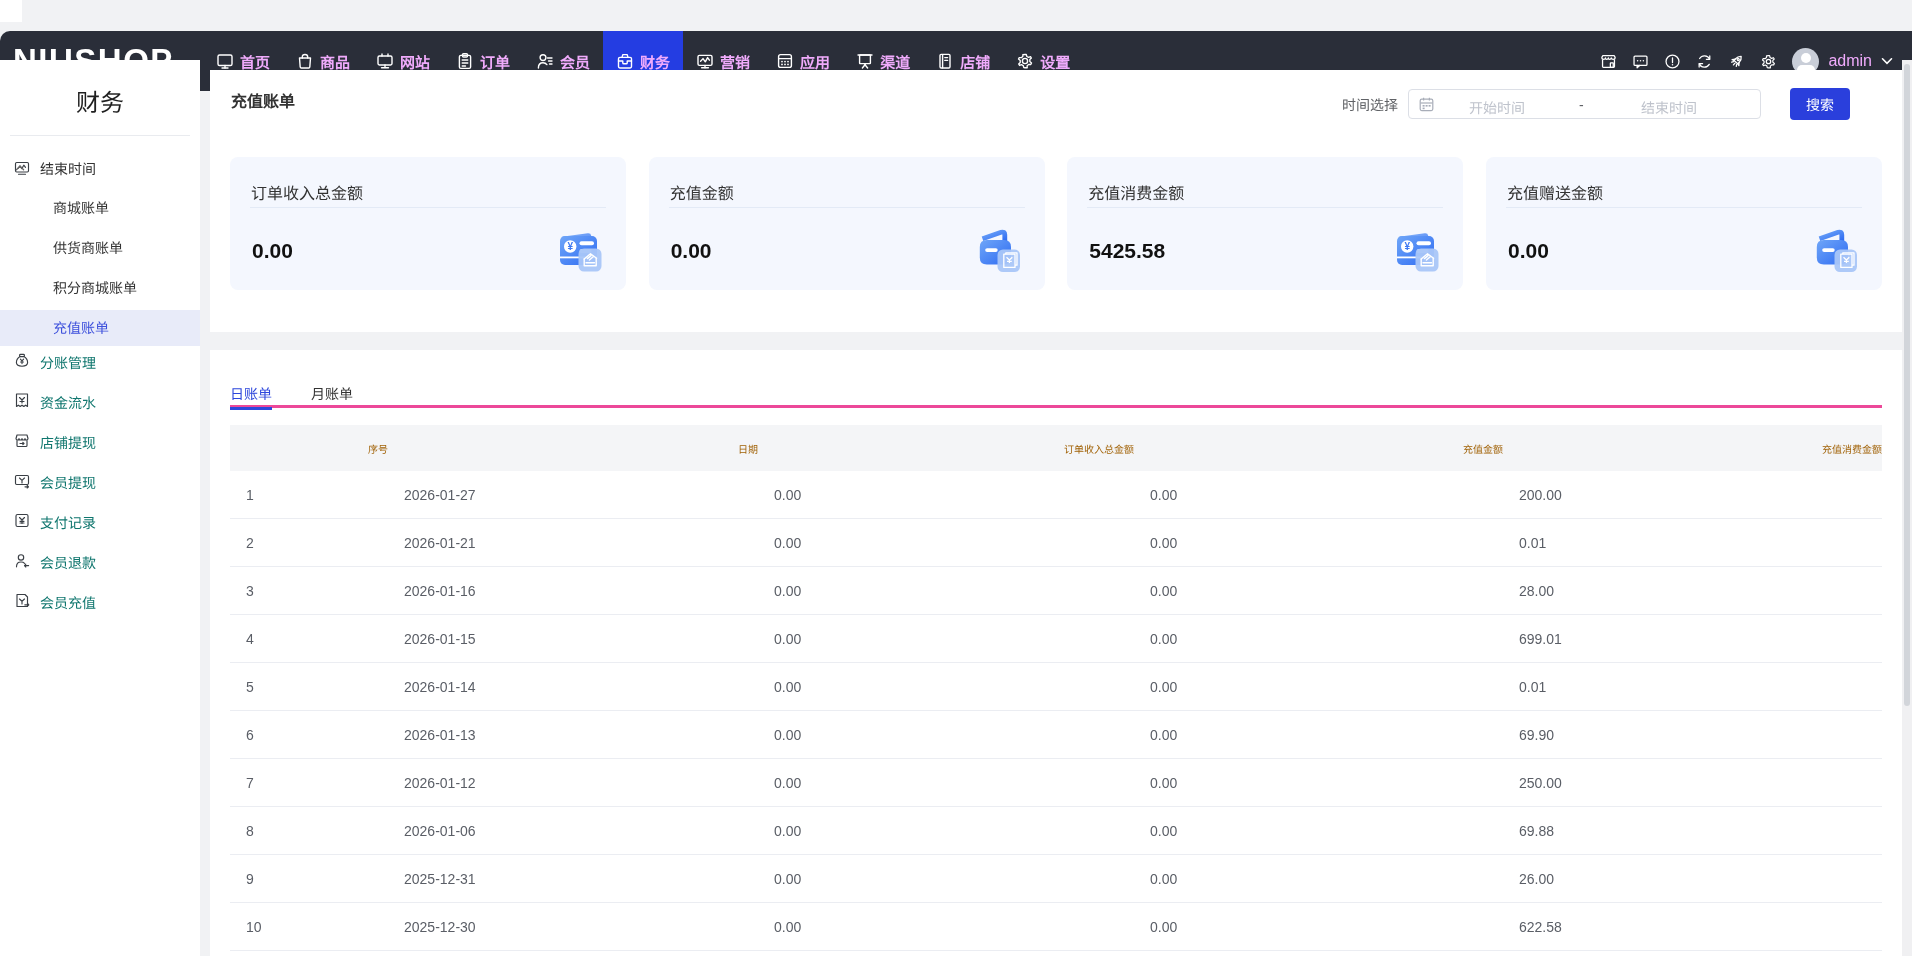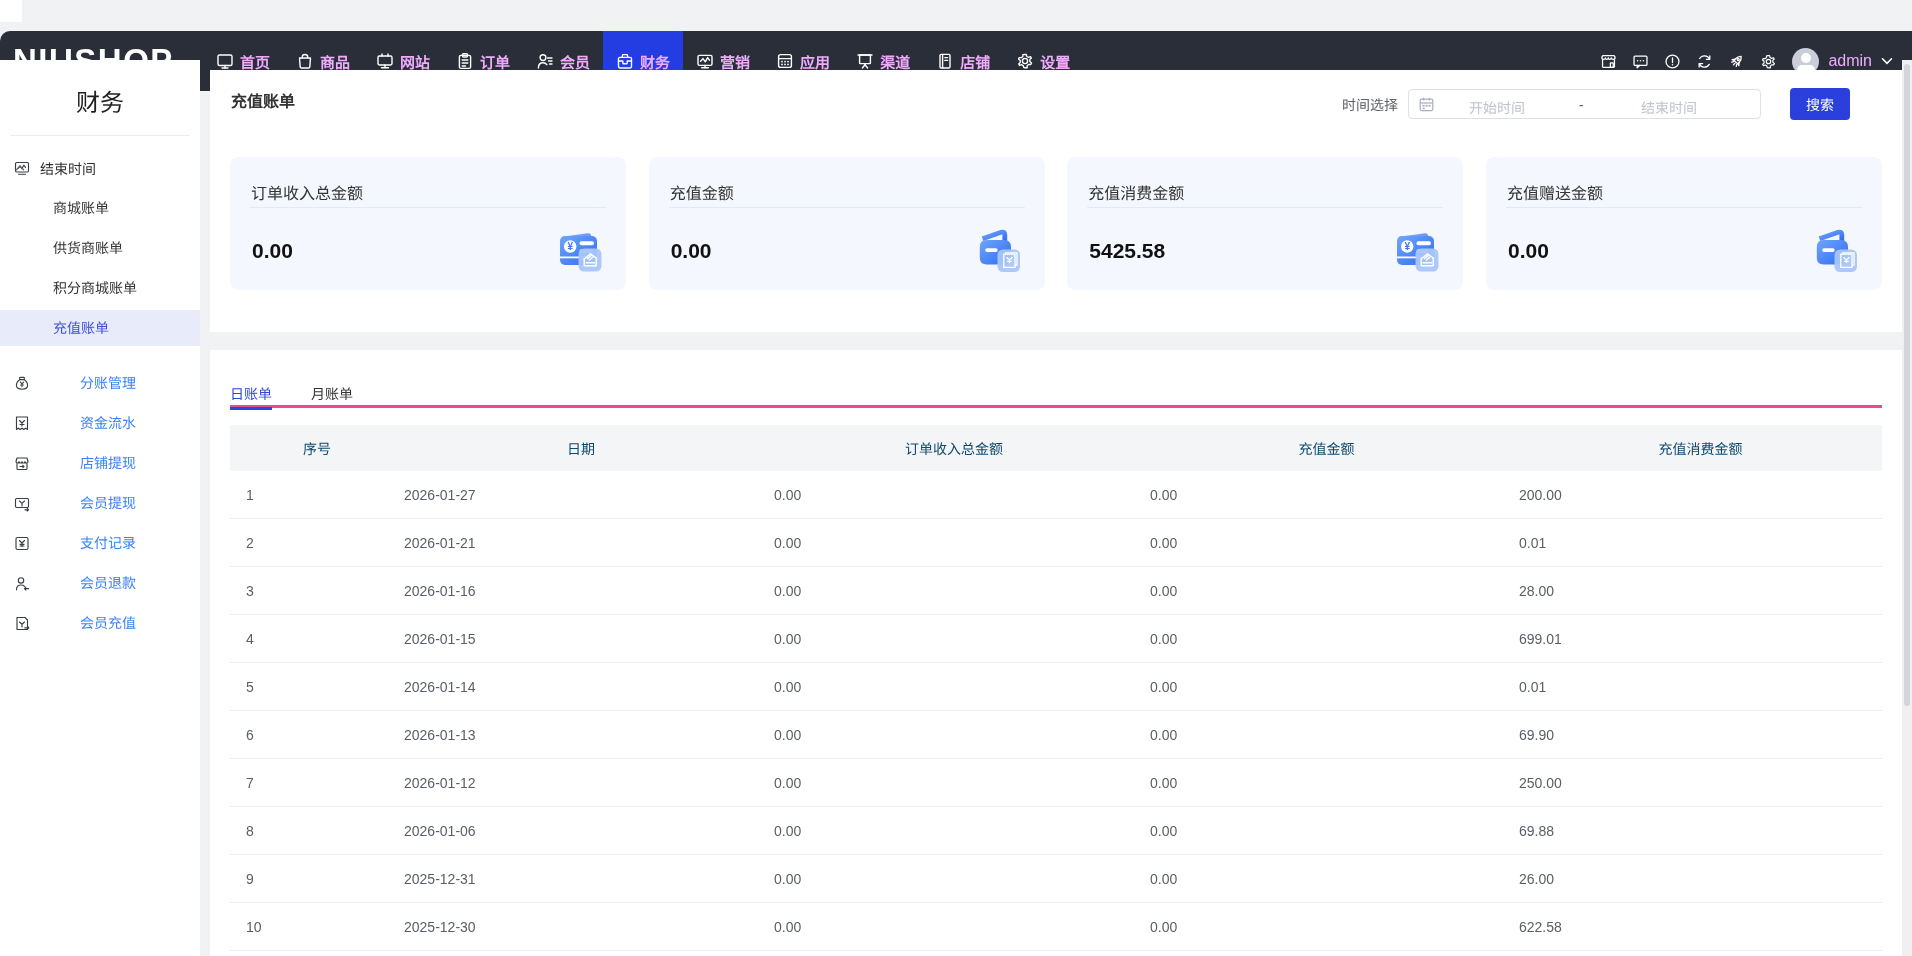--- a/index.html
+++ b/index.html
@@ -25,21 +25,21 @@
 
 .sidebar { position:absolute; left:0; top:60px; width:200px; height:896px; background:#fff; }
 .sb-title { text-align:center; font-size:24px; color:#1f1f1f; padding-top:23px; height:75px; }
 .sb-div { margin:0 10px; border-top:1px solid #E9EBEF; }
 .sb-item { height:40px; display:flex; align-items:center; font-size:14px; color:#333; position:relative; margin-top:12px; }
 .sb-item svg { position:absolute; left:14px; }
 .sb-item .tx { margin-left:40px; }
 .sb-item .caret { position:absolute; right:18px; }
 .sb-sub { height:40px; line-height:40px; font-size:14px; color:#333; padding-left:53px; }
 .sb-sub.act { background:#E8EBF9; color:#3D50DC; height:36px; line-height:36px; margin:2px 0; }
-.sb-low { height:40px; display:flex; align-items:flex-end; font-size:14px; color:#3b82f6; position:relative;padding-left:40px; }
+.sb-low { height:40px; display:flex; align-items:flex-start; font-size:14px; color:#0f766e; position:relative; }
 .sb-low svg { position:absolute; left:14px; }
 .sb-low .tx { margin-left:40px; }
 
 .panel1 { position:absolute; left:210px; top:70px; width:1692px; height:262px; background:#fff; }
 .panel2 { position:absolute; left:210px; top:350px; width:1692px; height:606px; background:#fff; }
 
 .p1head { position:absolute; left:0; right:0; top:0; height:80px; }
 .p1title { position:absolute; left:21px; top:18px; font-size:16px; font-weight:bold; color:#333; }
 .filters { position:absolute; right:52px; top:18px; height:32px; display:flex; align-items:center; }
 .flabel { font-size:14px; color:#606266; margin-right:10px; }
@@ -58,21 +58,21 @@
 .card .cv { position:absolute; left:22px; top:82px; font-size:21px; font-weight:bold; color:#111; }
 .card .cic { position:absolute; right:24px; top:71px; }
 
 .tabs { position:absolute; left:20px; right:20px; top:0; height:58px; border-bottom:3px solid #ec4899; }
 .tab { position:absolute; top:33px; font-size:14px; }
 .tab.t1 { left:0; color:#2D47DC; }
 .tab.t2 { left:81px; color:#333; }
 .tabline { position:absolute; left:0; top:57px; width:42px; height:3px; background:#2D47DC; }
 
 .tbl { position:absolute; left:20px; top:75px; width:1652px; border-collapse:separate; border-spacing:0; table-layout:fixed; }
-.tbl th { background:#F4F5F7; height:46px; font-weight:normal; text-align:center; font-size:14px; color:#0c4a6e; padding:0 0 0 16px; }
+.tbl th { background:#F4F5F7; height:46px; font-weight:normal; text-align:right; font-size:10px; color:#a16207; padding:0 0 0 16px; }
 .tbl td { height:48px; font-size:14px; color:#5A5E66; padding:0 0 0 16px; border-bottom:1px solid #EBEDF2; }
 
 .strack { position:absolute; right:0; top:60px; width:10px; height:896px; background:#F0F0F2; }
 .sthumb { position:absolute; right:2px; top:4px; width:6px; height:642px; border-radius:3px; background:#D2D5DA; }
 </style>
 </head>
 <body>
 <div style="position:absolute;left:0;top:0;width:22px;height:22px;background:#fff;"></div>
 <div class="topbar">
   <div class="logo">

